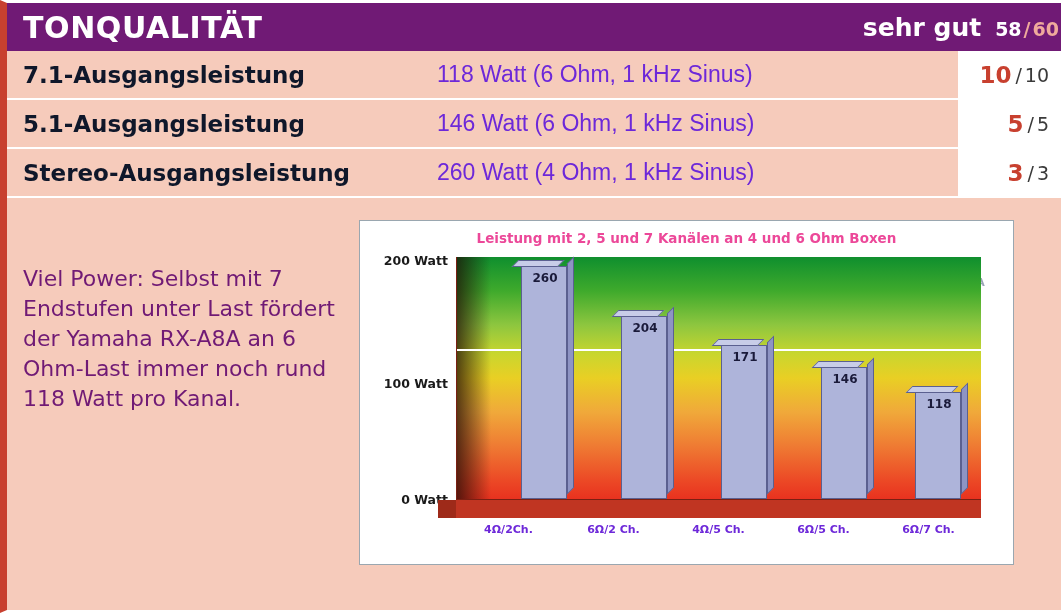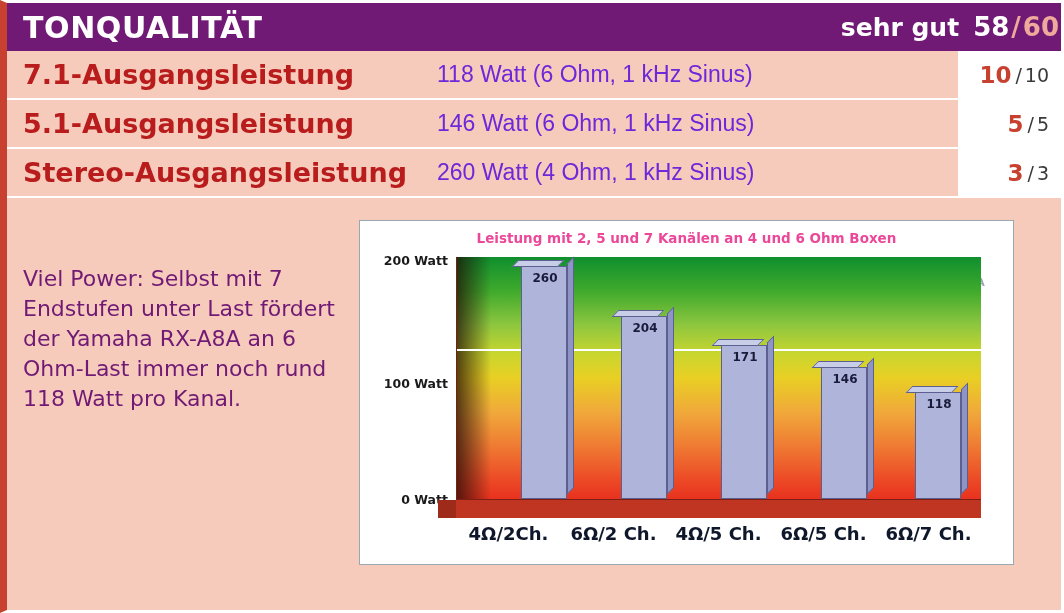--- a/index.html
+++ b/index.html
@@ -48,21 +48,21 @@
     align-items: baseline;
     gap: 14px;
     color: #ffffff;
     font-family: "DejaVu Sans", sans-serif;
   }
   .header-verdict {
     font-size: 25px;
     font-weight: bold;
   }
   .header-score {
-    font-size: 26px;
+    font-size: 19px;
     font-weight: bold;
   }
   .header-score .sep {
     font-weight: bold;
     color: #efaa9c;
     padding: 0 2px;
   }
   .header-score .max {
     color: #efaa9c;
     font-weight: bold;
@@ -76,23 +76,23 @@
     display: flex;
     align-items: center;
     height: 47px;
     border-bottom: 2px solid #ffffff;
     position: relative;
   }
   .row-label {
     width: 430px;
     padding-left: 16px;
     box-sizing: border-box;
-    font-size: 27px;
-    font-weight: bold;
-    color: #b91c1c;
+    font-size: 23px;
+    font-weight: bold;
+    color: #0f172a;
     font-family: "DejaVu Sans", sans-serif;
   }
   .row-value {
     flex: 1;
     font-size: 23px;
     color: #6d28d9;
     font-family: Liberation Sans, sans-serif;
   }
   .row-score {
     width: 103px;
@@ -274,23 +274,23 @@
     font-weight: bold;
     color: #1a1a3a;
     font-family: "DejaVu Sans", sans-serif;
   }
   .xlabels {
     position: absolute;
     left: 96px;
     top: 302px;
     width: 525px;
     display: flex;
-    font-size: 18px;
-    font-weight: bold;
-    color: #0f172a;
+    font-size: 11px;
+    font-weight: bold;
+    color: #6d28d9;
     font-family: "DejaVu Sans", sans-serif;
   }
   .xlabels span {
     flex: 1;
     text-align: center;
   }
 </style>
 </head>
 <body>
 

